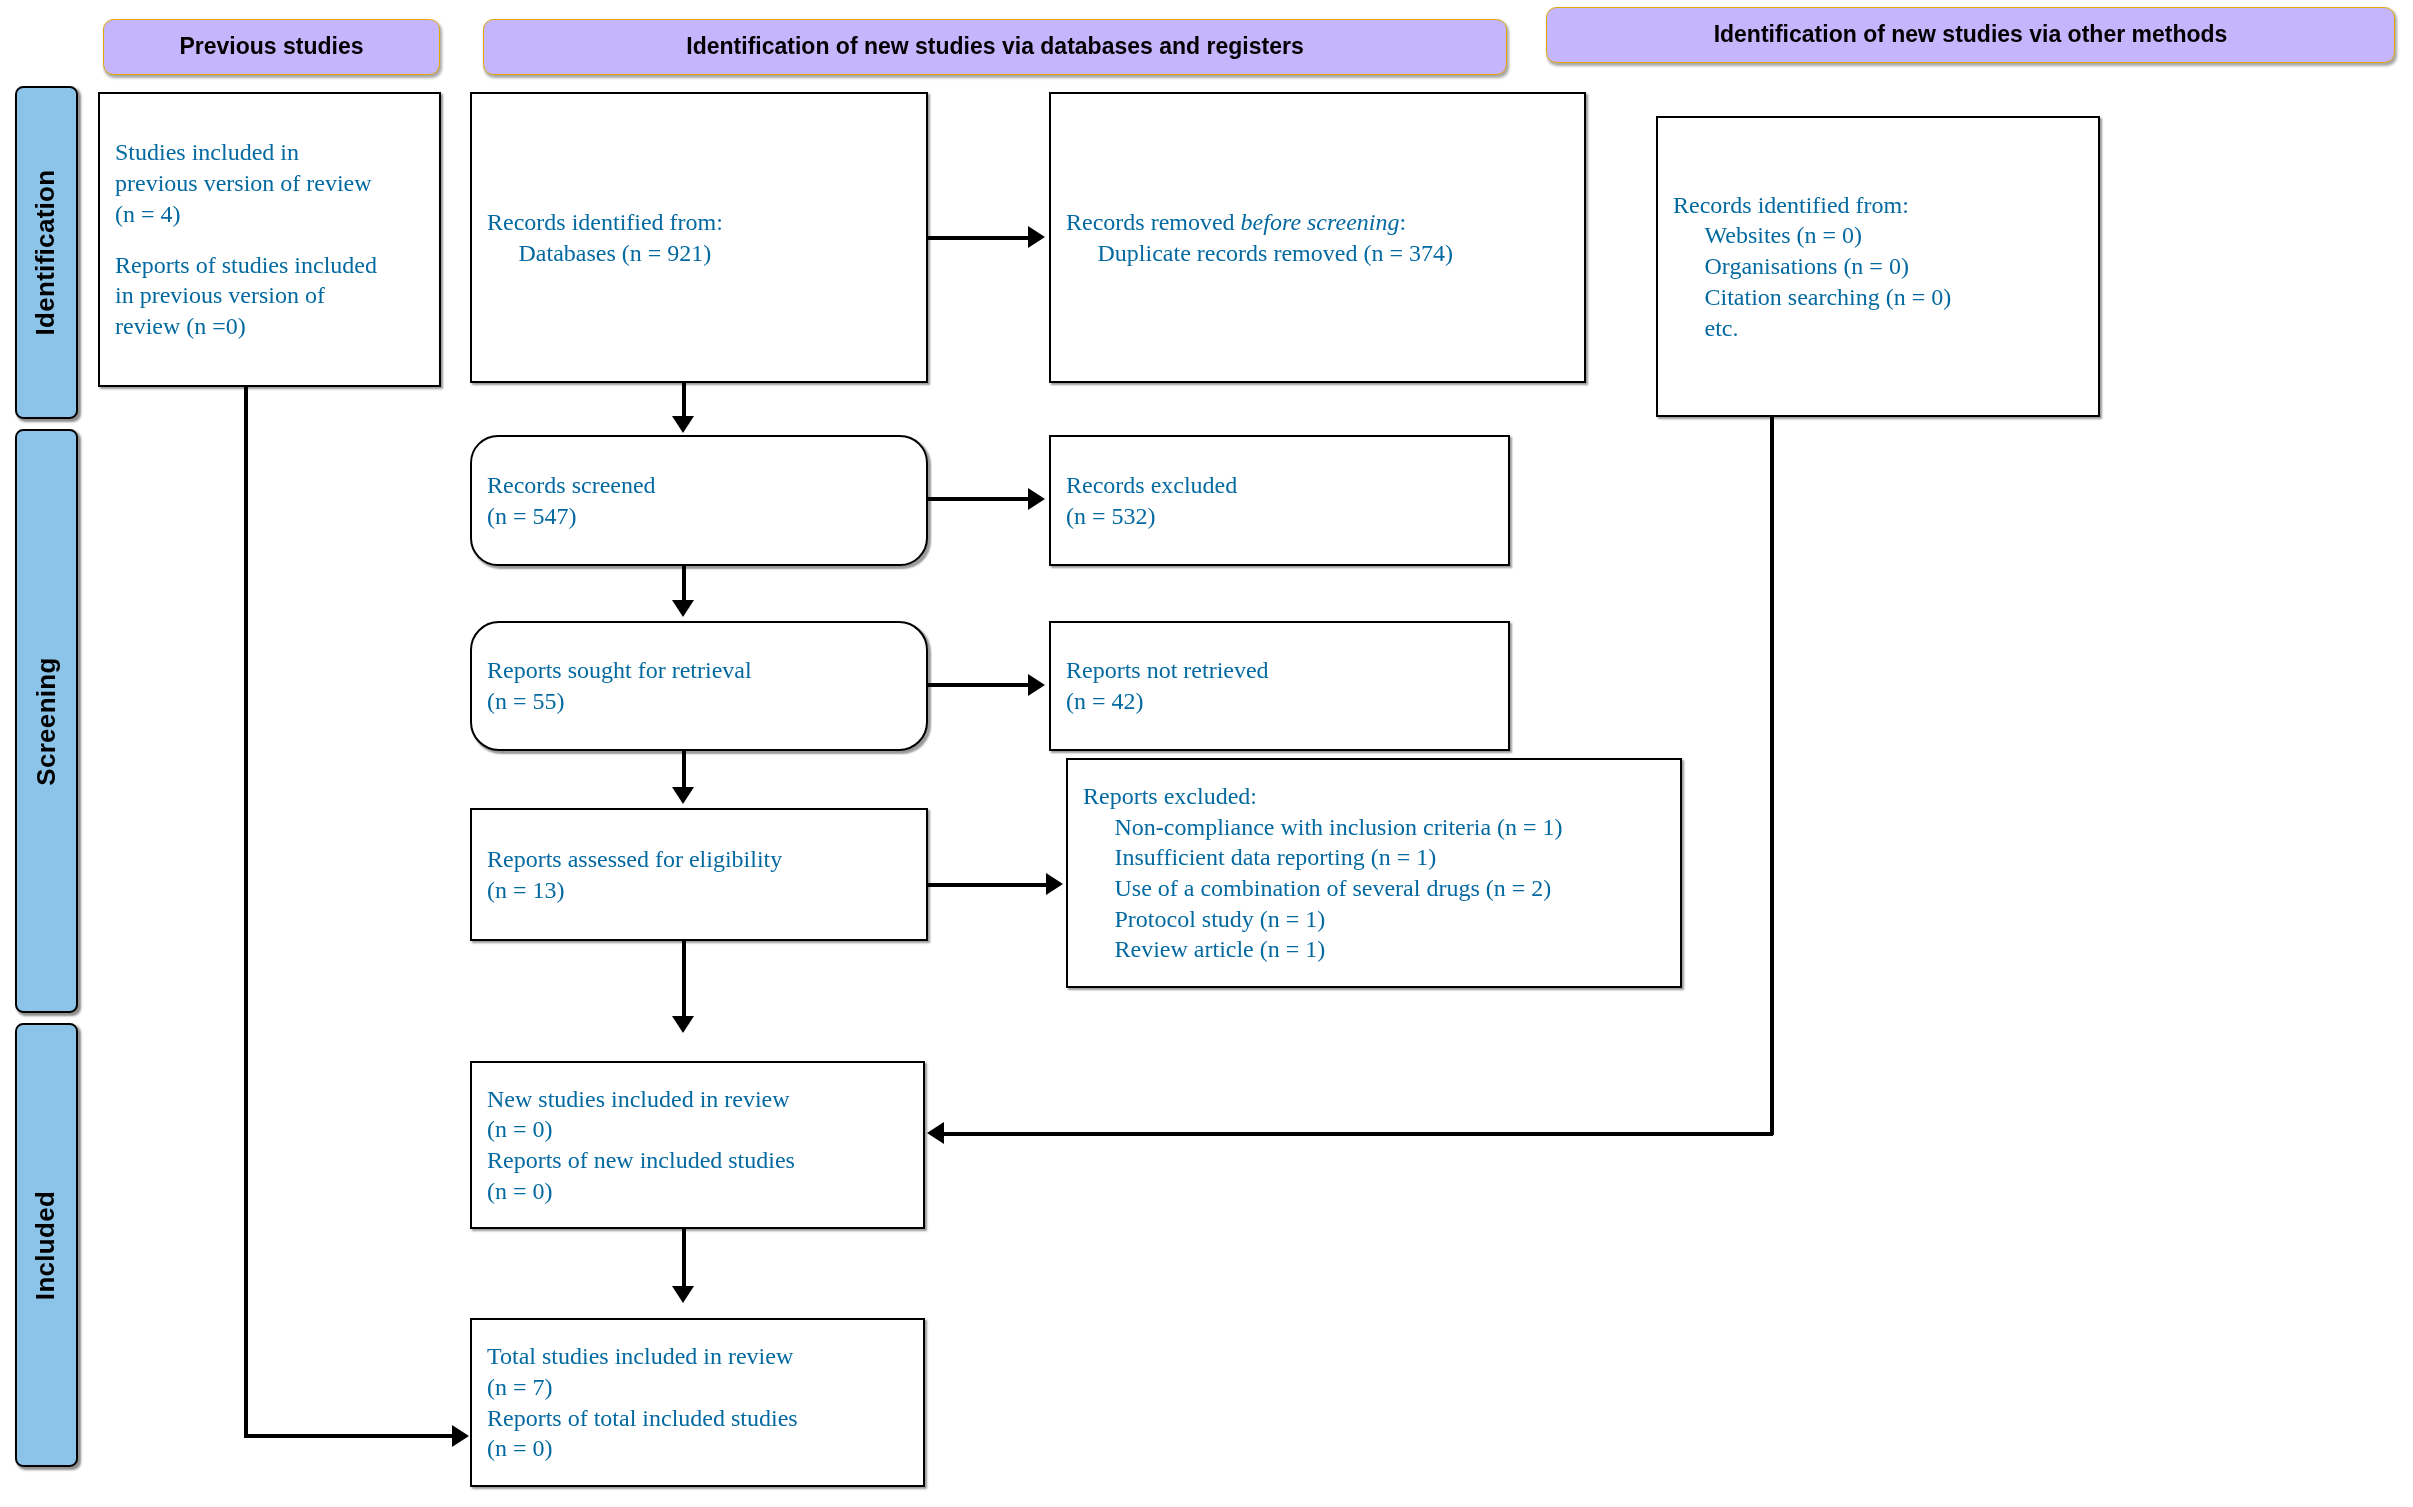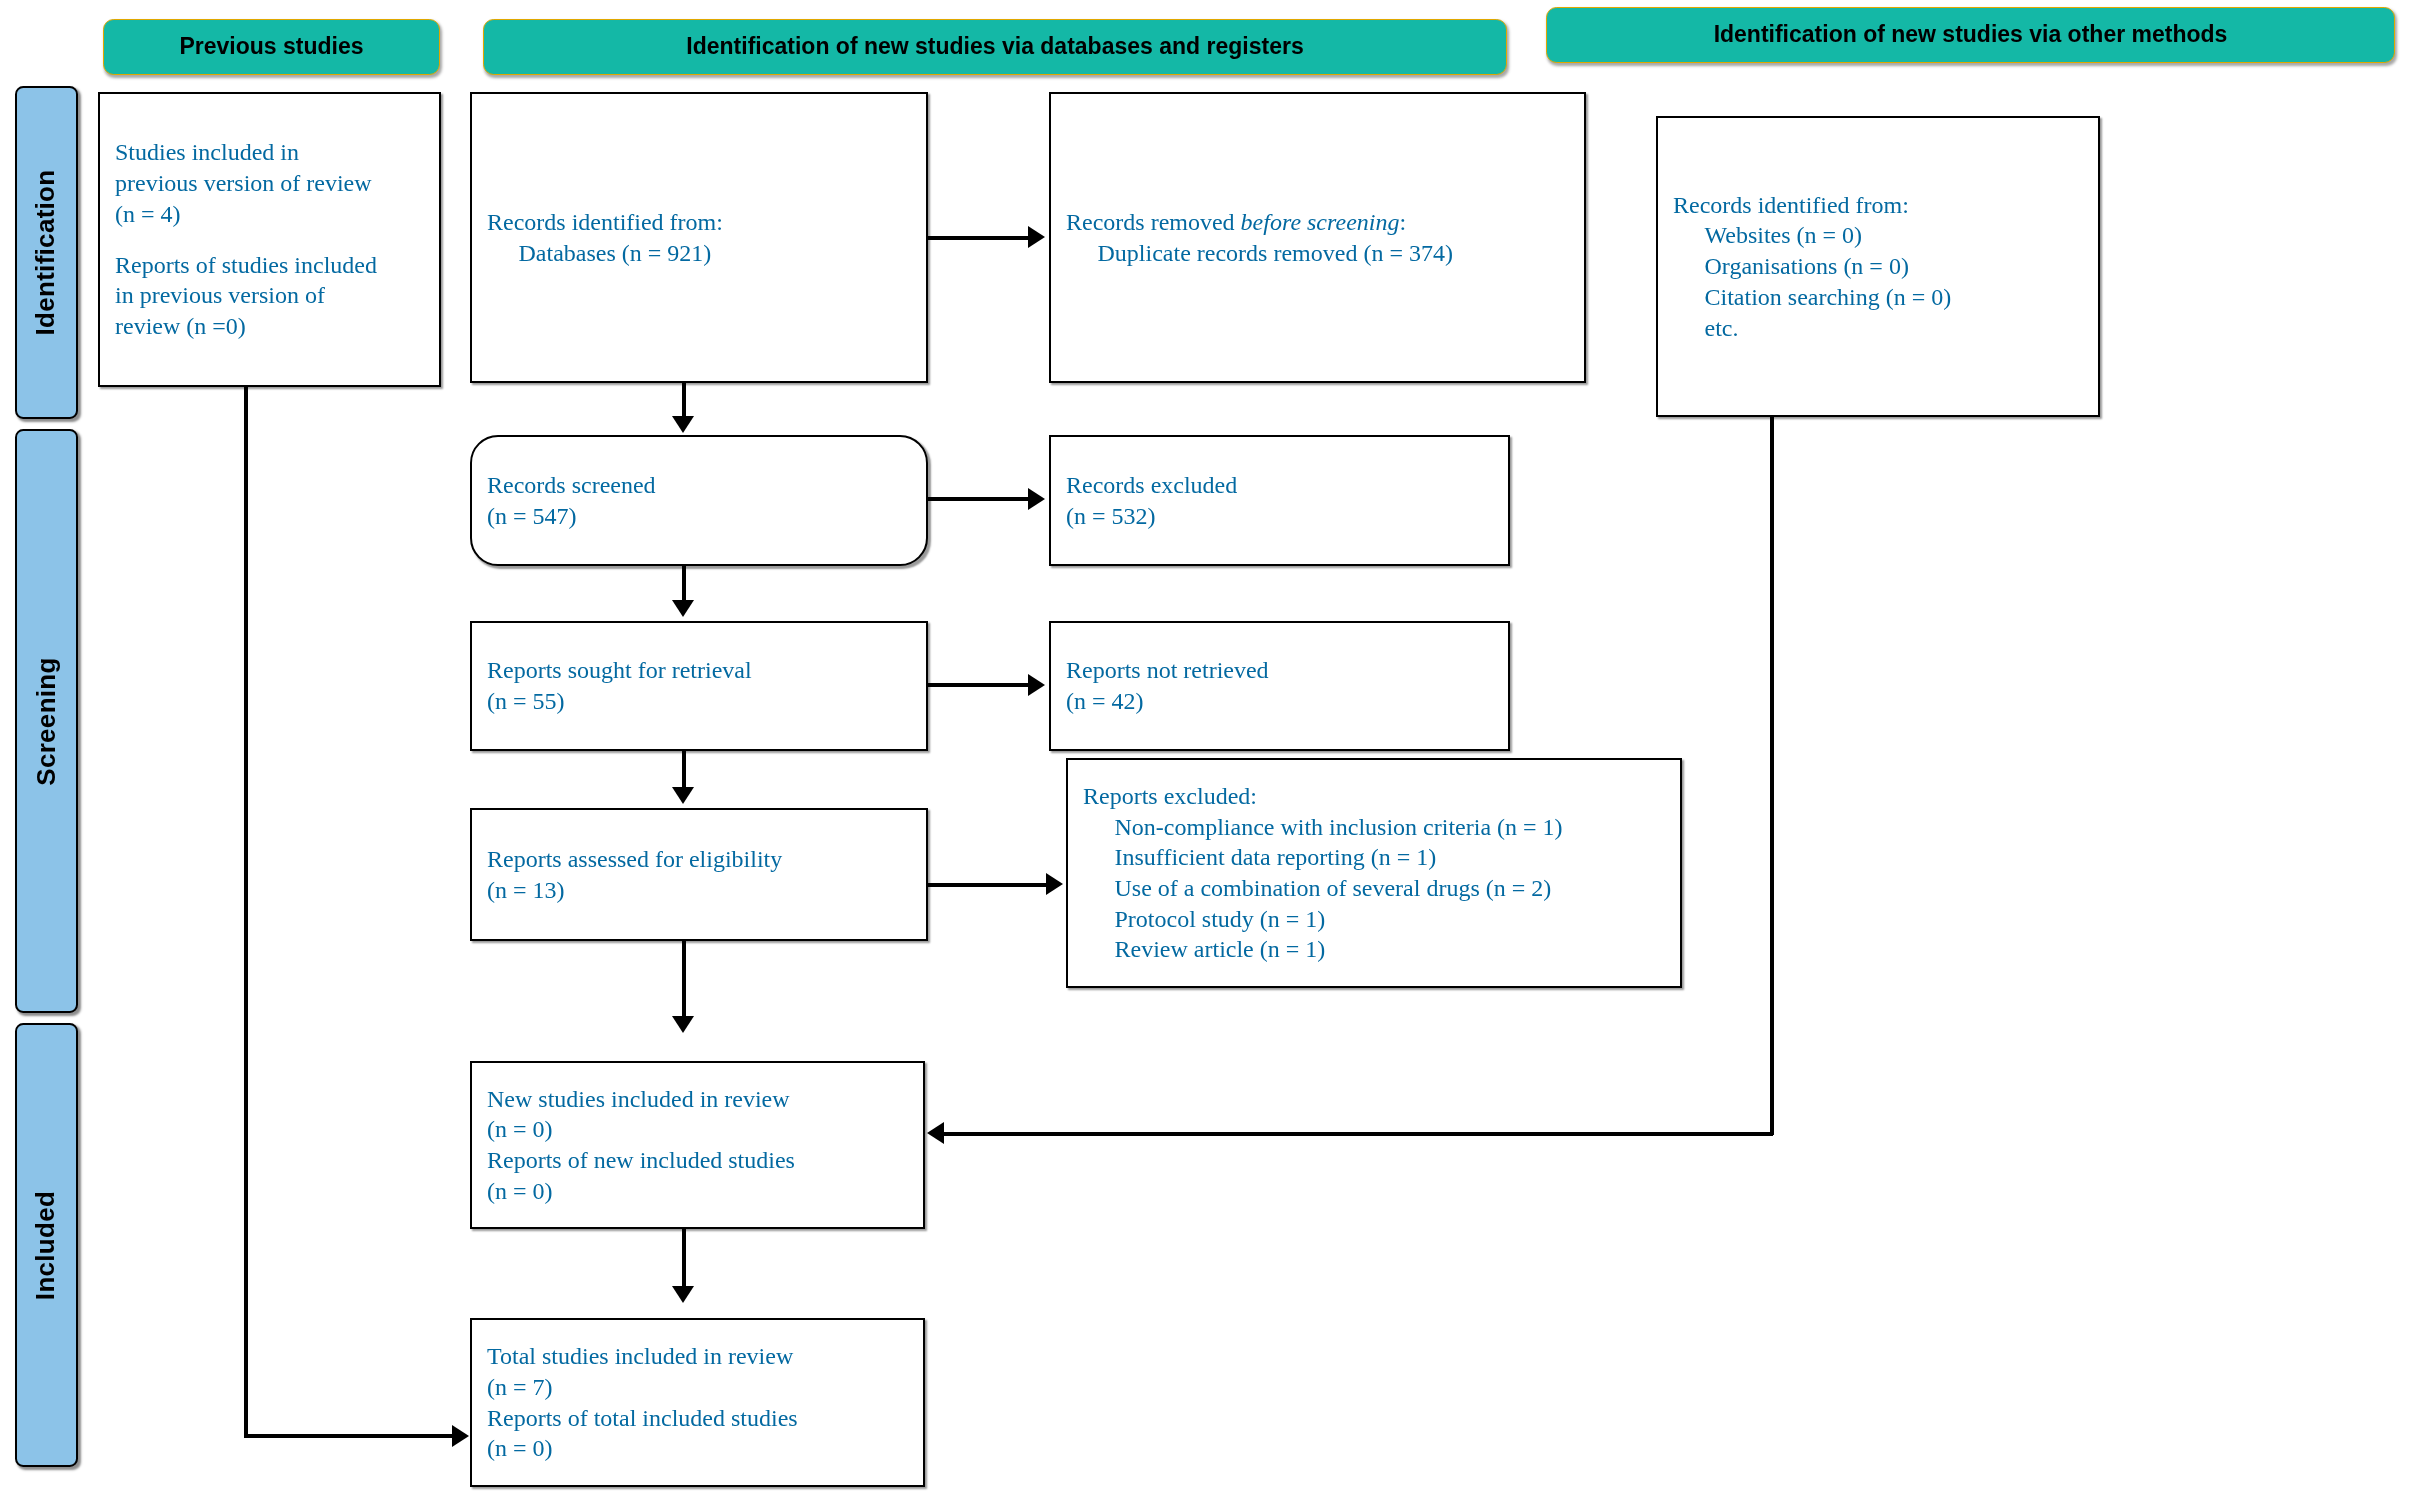--- a/index.html
+++ b/index.html
@@ -13,21 +13,21 @@
     width: 2413px;
     height: 1507px;
     background: #ffffff;
     font-family: "Liberation Serif", "DejaVu Serif", serif;
     overflow: hidden;
   }
 
   
   .banner {
     position: absolute;
-    background: #14b8a6;
+    background: #c4b5fd;
     border: 1.8px solid #E0A800;
     border-radius: 10.5px;
     box-shadow: 1.8px 2.3px 2.9px rgba(0,0,0,0.35);
     display: flex;
     align-items: center;
     justify-content: center;
     font-family: "Liberation Sans", "DejaVu Sans", sans-serif;
     font-weight: bold;
     color: #000000;
     text-align: center;
@@ -174,21 +174,21 @@
     <span class="ln">Records excluded</span>
     <span class="ln">(n = 532)</span>
   </div>
 
   <div class="conn-h" style="left:928px; top:497px; width:105px; height:3.5px;"></div>
   <div class="arrow-right" style="left:1028px; top:488px;"></div>
 
   <div class="conn-v" style="left:682px; top:565px; width:3.5px; height:39px;"></div>
   <div class="arrow-down" style="left:672px; top:600px;"></div>
 
-  <div class="box" style="left:470px; top:621px; width:458px; height:130px;">
+  <div class="box" style="left:470px; top:621px; width:458px; height:130px;border-radius:29px;">
     <span class="ln">Reports sought for retrieval</span>
     <span class="ln">(n = 55)</span>
   </div>
 
   <div class="box" style="left:1049px; top:621px; width:461px; height:130px;">
     <span class="ln">Reports not retrieved</span>
     <span class="ln">(n = 42)</span>
   </div>
 
   <div class="conn-h" style="left:928px; top:683px; width:105px; height:3.5px;"></div>

